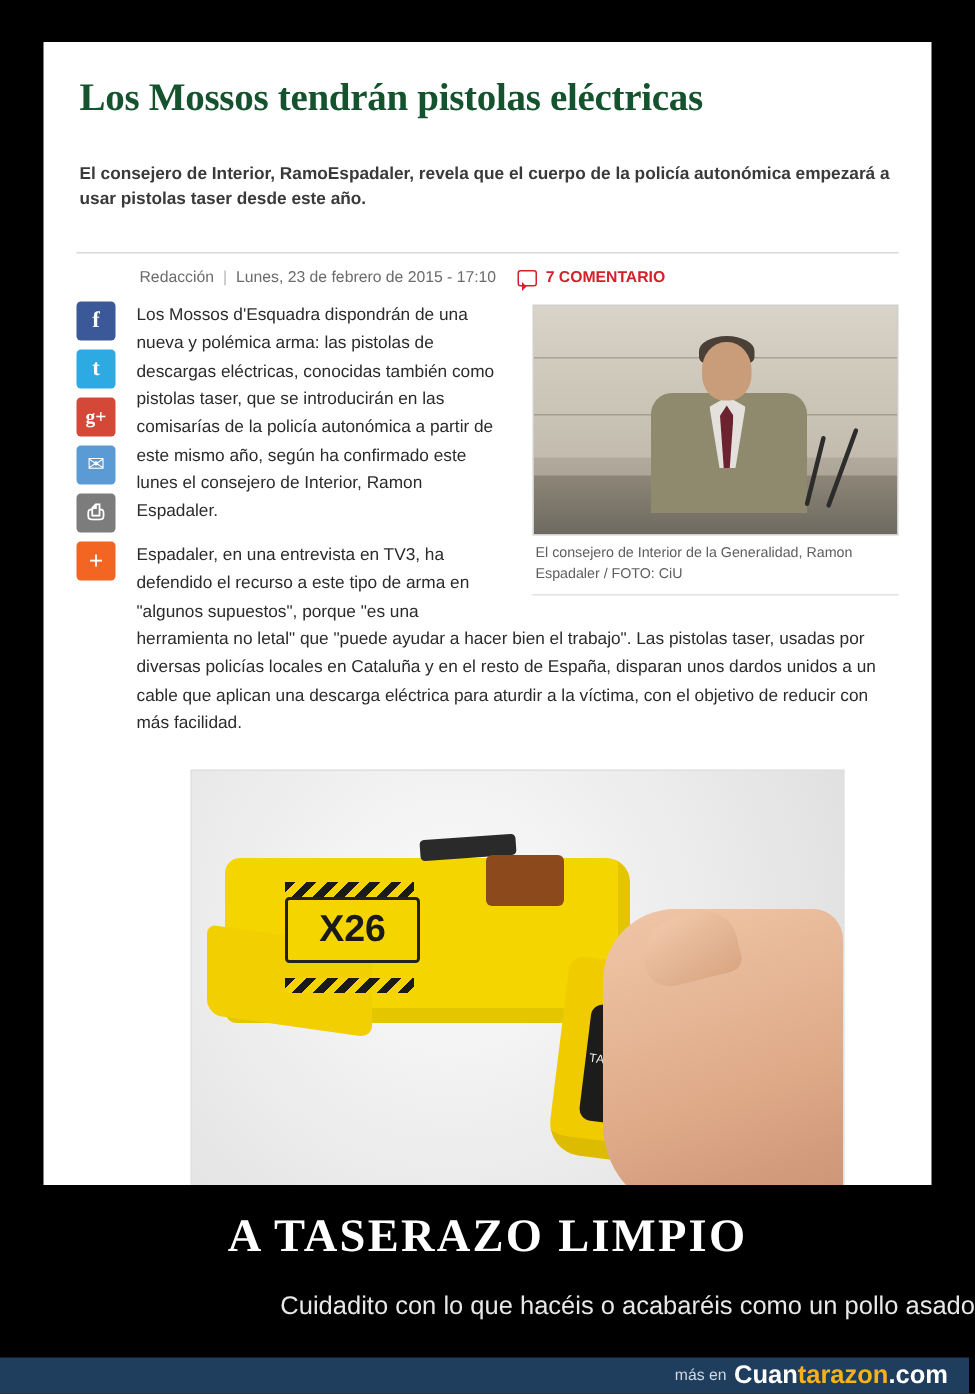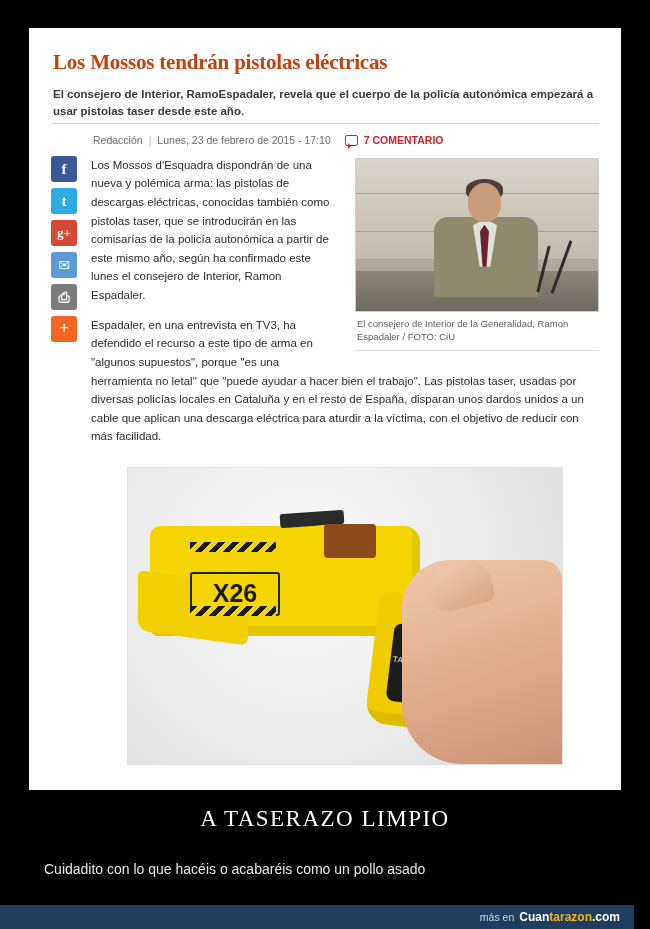--- a/index.html
+++ b/index.html
@@ -27,33 +27,33 @@
     top: 28px;
     width: 592px;
     height: 762px;
     background: #ffffff;
     box-sizing: border-box;
     padding: 18px 22px 8px 22px;
     overflow: hidden;
   }
   .headline {
     font-family: "Liberation Serif", serif;
-    font-size: 21px;
-    font-weight: bold;
-    color: #c2410c;
+    font-size: 26px;
+    font-weight: bold;
+    color: #14532d;
     letter-spacing: -0.2px;
     line-height: 1.15;
-    margin: 4px 0 12px 2px;
+    margin: 4px 0 28px 2px;
   }
   .subhead {
     font-size: 11.5px;
     font-weight: bold;
     color: #3a3a3a;
     line-height: 1.5;
-    margin: 0 0 2px 2px;
+    margin: 0 0 26px 2px;
     max-width: 548px;
   }
   .rule {
     border: 0;
     border-top: 1px solid #d8d8d8;
     margin: 0 0 10px 0;
   }
   .body-wrap {
     display: flex;
     gap: 12px;
@@ -199,21 +199,21 @@
     position: absolute; left: 22px; top: 58px; width: 270px; height: 110px;
     background: #f5d500; border-radius: 10px 16px 8px 8px;
     box-shadow: inset -8px -10px 0 rgba(0,0,0,.07);
   }
   .tp-gun-front {
     position: absolute; left: 10px; top: 110px; width: 110px; height: 60px;
     background: #f2cf00; border-radius: 6px 2px 8px 10px;
     transform: skewY(8deg);
   }
   .tp-label {
-    position: absolute; left: 62px; top: 104px; width: 86px; height: 40px;
+    position: absolute; left: 62px; top: 84px; width: 86px; height: 40px;
     background: #f5d500; border: 2px solid #222; border-radius: 3px;
     color: #1a1a1a; font-family: "Liberation Sans", sans-serif;
     font-weight: bold; font-size: 25px; line-height: 38px; text-align: center;
   }
   .tp-stripe {
     position: absolute; left: 62px; top: 74px; width: 86px; height: 10px;
     background: repeating-linear-gradient(135deg,#1a1a1a 0 5px,#f5d500 5px 10px);
   }
   .tp-stripe2 {
     position: absolute; left: 62px; top: 138px; width: 86px; height: 10px;
@@ -251,46 +251,47 @@
     position: absolute; left: 152px; top: 44px; width: 64px; height: 14px;
     background: #2a2a2a; border-radius: 3px; transform: rotate(-4deg);
   }
   
   .bottom-title {
     position: absolute;
     left: 0; right: 0; top: 806px;
     text-align: center;
     font-family: "Liberation Serif", serif;
     color: #ffffff;
-    font-size: 23px;
+    font-size: 31px;
     letter-spacing: 1.5px;
+    font-weight: bold;
   }
   .bottom-sub {
     position: absolute;
     left: 0; right: 0; top: 861px;
-    text-align: left;
+    text-align: right;
     color: #e8e8e8;
-    font-size: 14px;
+    font-size: 17px;
     padding-left: 44px;
   }
   
   .footer-bar {
     position: absolute;
-    left: 0; right: 16px; bottom: 0;
+    left: 0; right: 4px; bottom: 0;
     height: 24px;
     background: #1f3d5c;
     display: flex;
     align-items: center;
     justify-content: flex-end;
     padding-right: 14px;
     gap: 5px;
     box-sizing: border-box;
   }
   .footer-text { color: #cdd8e3; font-size: 10.5px; }
-  .footer-brand { font-size: 12px; font-weight: bold; }
+  .footer-brand { font-size: 17px; font-weight: bold; }
   .brand-cuan { color: #ffffff; }
   .brand-razon { color: #f5b21b; }
   .brand-com { color: #ffffff; }
 </style>
 </head>
 <body>
 
 <div class="page">
 
   <div class="article-card">

